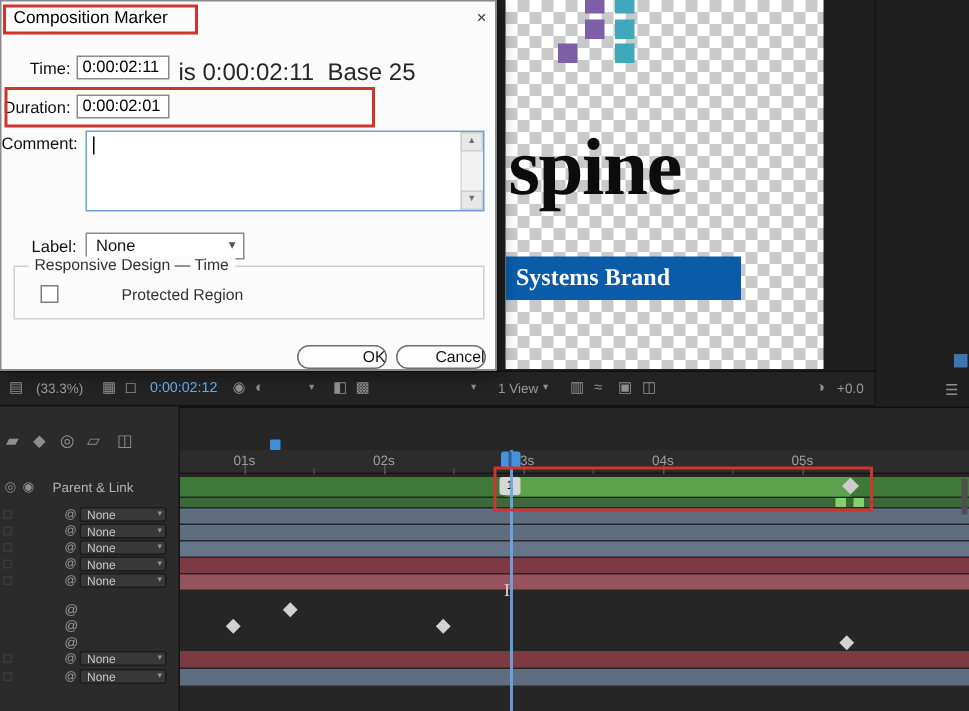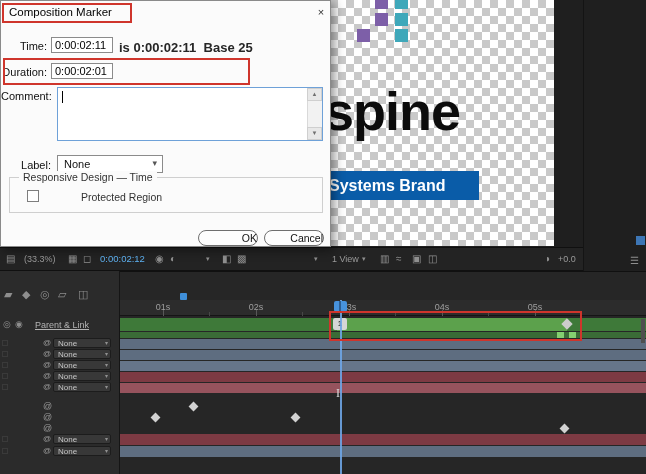--- a/index.html
+++ b/index.html
@@ -1,21 +1,21 @@
 <!DOCTYPE html>
 <html><head>
 <meta charset="utf-8">
 <style>
   html,body{margin:0;padding:0;background:#000;}
   .screen{position:relative;width:646px;height:474px;background:#1f1f1f;overflow:hidden;
           font-family:"Liberation Sans",sans-serif;}
   .abs{position:absolute;}
   
-  .checker{left:322px;top:0;width:232px;height:246px;overflow:hidden;
-           background:repeating-conic-gradient(#c9c9c9 0% 25%, #ffffff 0% 50%) 0 0 / 16px 16px;}
+  .checker{left:337px;top:0;width:212px;height:246px;overflow:hidden;
+           background:repeating-conic-gradient(#c9c9c9 0% 25%, #ffffff 0% 50%) 0 0 / 16px 16px;font-family:Liberation Serif, serif;}
   .sq{position:absolute;}
   .sq-purple{background:#7d5fa8;}
   .sq-teal{background:#3fa8ba;}
   .logo-text{position:absolute;left:2px;top:84px;font-size:54px;font-weight:700;color:#0c0c0c;letter-spacing:-1px;line-height:1;}
   .brand-bar{position:absolute;left:0;top:171px;width:157px;height:29px;background:#0a5ca8;}
   .brand-bar span{display:block;padding-left:7px;line-height:29px;font-size:16px;font-weight:700;color:#ffffff;}
   .panel-edge{left:583px;top:0;width:1px;height:271px;background:#141414;}
   .vp-thumb{left:636px;top:236px;width:9px;height:9px;background:#3d76b5;}
   
   .comp-toolbar{left:0;top:247px;width:583px;height:24px;background:#232323;
@@ -31,36 +31,36 @@
   .ruler-lbl{position:absolute;top:302px;width:24px;text-align:center;font-size:9px;color:#9f9f9f;}
   .tick{position:absolute;top:310px;width:1px;height:6px;background:#585858;}
   .tick-minor{position:absolute;top:312px;width:1px;height:4px;background:#474747;}
   .bar{position:absolute;left:120px;width:526px;}
   .kf{position:absolute;width:7px;height:7px;background:#d2d2d2;transform:rotate(45deg);}
   .dd{position:absolute;width:58px;height:10px;background:#383838;border:1px solid #1c1c1c;border-radius:2px;box-sizing:border-box;}
   .dd .v{position:absolute;left:4px;top:0;font-size:8px;line-height:9px;color:#c6c6c6;}
   .dd .ch{position:absolute;right:2px;top:0;font-size:6px;line-height:9px;color:#909090;}
   .pick{position:absolute;font-size:9px;line-height:1;color:#9a9a9a;}
   .tgl{position:absolute;width:6px;height:6px;border:1px solid #3a3a3a;box-sizing:border-box;}
-  .hdr-txt{position:absolute;left:35px;top:320px;font-size:9px;color:#b3b3b3;text-decoration:underline;}
+  .hdr-txt{position:absolute;left:35px;top:320px;font-size:9px;color:#b3b3b3;}
   .playline{left:340px;top:300px;width:2px;height:174px;background:rgba(110,165,230,.9);z-index:6;}
   .playhandle{left:334px;top:301px;width:13px;height:11px;background:#4792dc;border-radius:2px;z-index:7;}
   .playhandle div{position:absolute;left:5px;top:0;width:2px;height:11px;background:rgba(20,40,70,.5);}
   .marker-flag{left:333px;top:318px;width:14px;height:12px;background:#d6d6d6;border-radius:2px;z-index:5;
                font-size:8px;color:#000;text-align:center;line-height:12px;}
   .ibeam{position:absolute;font-family:"Liberation Serif",serif;font-size:12px;color:#dddddd;line-height:1;z-index:8;}
   
   .dialog{left:0;top:0;width:331px;height:247px;background:#fbfbfb;border:1px solid #8a8a8a;
           box-sizing:border-box;box-shadow:3px 3px 10px rgba(0,0,0,.45);z-index:10;}
   .dlg-title{position:absolute;left:8px;top:5px;font-size:11.5px;color:#000;}
   .dlg-close{position:absolute;left:312px;top:3px;width:16px;height:16px;text-align:center;font-size:11px;color:#333;line-height:16px;cursor:default;}
   .lbl{position:absolute;font-size:11px;color:#101010;text-align:right;}
   .inp{position:absolute;height:16px;width:62px;border:1px solid #8b8b8b;background:#fff;font-size:11px;color:#000;
        font-family:"Liberation Sans",sans-serif;padding:0 0 0 3px;box-sizing:border-box;}
-  .info{position:absolute;font-size:13px;color:#262626;white-space:pre;font-weight:bold;}
+  .info{position:absolute;font-size:16px;color:#262626;white-space:pre;}
   .comment-box{position:absolute;left:56px;top:86px;width:266px;height:54px;background:#fff;border:1px solid #6ea1d8;box-sizing:border-box;}
   .caret{position:absolute;left:4px;top:3px;width:1px;height:12px;background:#000;}
   .sb-track{position:absolute;right:0;top:0;width:15px;height:100%;background:#f2f2f2;border-left:1px solid #d9d9d9;box-sizing:border-box;}
   .sb-btn{position:absolute;right:0;width:15px;height:13px;background:#e8e8e8;border:1px solid #cfcfcf;box-sizing:border-box;
           text-align:center;font-size:6px;color:#707070;line-height:11px;}
   .dlg-dd{position:absolute;left:56px;top:154px;width:106px;height:18px;background:#fff;border:1px solid #8b8b8b;box-sizing:border-box;}
   .dlg-dd .v{position:absolute;left:6px;top:2px;font-size:11px;color:#111;}
   .dlg-dd .ch{position:absolute;right:5px;top:2px;font-size:9px;color:#555;}
   .group{position:absolute;left:8px;top:176px;width:314px;height:36px;border:1px solid #cfcfcf;box-sizing:border-box;}
   .group-title{position:absolute;left:18px;top:170px;background:#fbfbfb;padding:0 4px;font-size:10.5px;color:#333;}

